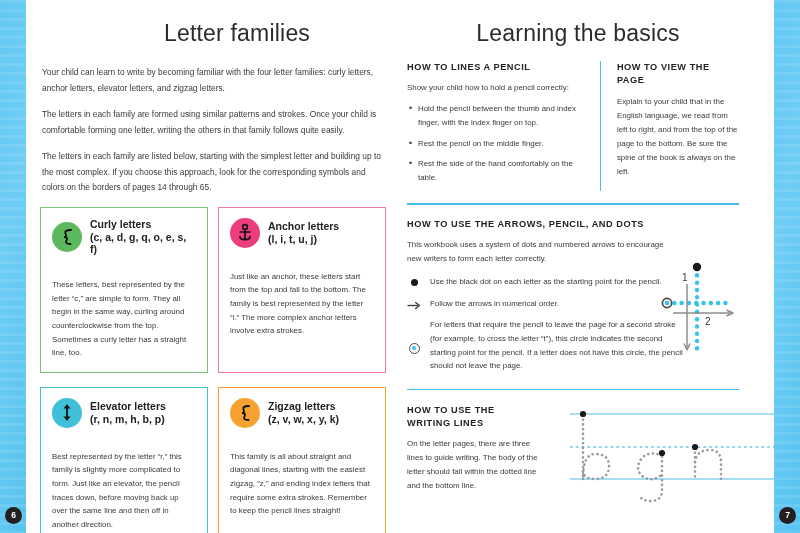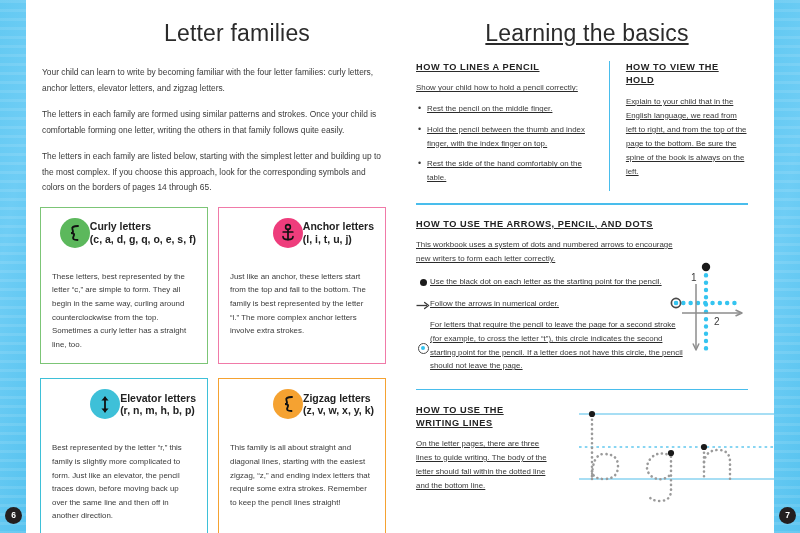--- a/index.html
+++ b/index.html
@@ -29,21 +29,21 @@
     font-size:8.5px;font-weight:bold;
     display:flex;align-items:center;justify-content:center;
     line-height:1;
   }
   .page-num.left{left:5px;}
   .page-num.right{right:4px;}
 
   
   .page{position:absolute;top:0;bottom:0;}
   .page-left{left:26px;width:374px;}
-  .page-right{left:400px;width:374px;text-decoration:underline;}
+  .page-right{left:391px;width:374px;}
 
   h1.title{
     margin:0;
     font-size:23px;
     font-weight:400;
     text-align:center;
     letter-spacing:.2px;
     color:#2b2b2b;
   }
   .page-left h1.title{padding-top:20px;margin-left:48px;}
@@ -65,21 +65,21 @@
     grid-template-columns:1fr 1fr;
     gap:14px 10px;
   }
   .card{
     border:1.4px solid #888;
     background:#ffffff;
     padding:10px 11px 12px 11px;
     box-sizing:border-box;
     min-height:133px;
   }
-  .card-head{display:flex;align-items:center;gap:0;justify-content:flex-end;}
+  .card-head{display:flex;align-items:center;gap:8px;}
   .badge{
     width:30px;height:30px;border-radius:50%;
     flex:0 0 30px;
     display:flex;align-items:center;justify-content:center;
   }
   .badge svg{display:block;}
   .card-titles{line-height:1.22;}
   .card-title{font-size:10.5px;font-weight:bold;color:#222;}
   .card-sub{font-size:10.5px;font-weight:bold;color:#222;}
   .card-body{
@@ -124,21 +124,21 @@
     position:absolute;left:-9px;top:-1px;
     color:#3a3a3a;font-size:9px;
   }
   .hr{
     height:1.3px;background:#49bdec;
     margin:12px 0 0 0;
   }
   .sec2{margin-top:13px;position:relative;}
   .glyph-list{margin-top:9px;}
   .glyph-row{
-    display:flex;align-items:flex-start;margin-bottom:8px;
+    display:flex;align-items:flex-start;gap:9px;margin-bottom:8px;
   }
   .glyph{
     flex:0 0 14px;width:14px;
     display:flex;align-items:flex-start;justify-content:center;
     padding-top:2px;
   }
   .glyph-txt{font-size:7.9px;line-height:1.72;color:#3a3a3a;}
   .dot-glyph{width:7px;height:7px;border-radius:50%;background:#1a1a1a;display:block;margin-top:2px;}
   .circ-glyph{
     width:9px;height:9px;border-radius:50%;
@@ -255,27 +255,27 @@
   <div class="page page-right">
     <h1 class="title">Learning the basics</h1>
 
     <div class="rp">
 
       <div class="two-col">
         <div class="col-a">
           <div class="sec-h">HOW TO LINES A PENCIL</div>
           <div class="sec-p">Show your child how to hold a pencil correctly:</div>
           <ul class="bullets">
+            <li>Hold the pencil between the thumb and index finger, with the index finger on top.</li>
             <li>Rest the pencil on the middle finger.</li>
-            <li>Hold the pencil between the thumb and index finger, with the index finger on top.</li>
             <li>Rest the side of the hand comfortably on the table.</li>
           </ul>
         </div>
         <div class="col-b">
-          <div class="sec-h">HOW TO VIEW THE HOLD</div>
+          <div class="sec-h">HOW TO VIEW THE PAGE</div>
           <div class="sec-p">Explain to your child that in the English language, we read from left to right, and from the top of the page to the bottom. Be sure the spine of the book is always on the left.</div>
         </div>
       </div>
 
       <div class="hr"></div>
 
       <div class="sec2">
         <div class="sec-h">HOW TO USE THE ARROWS, PENCIL, AND DOTS</div>
         <div class="sec-p" style="width:258px">This workbook uses a system of dots and numbered arrows to encourage new writers to form each letter correctly.</div>
 

